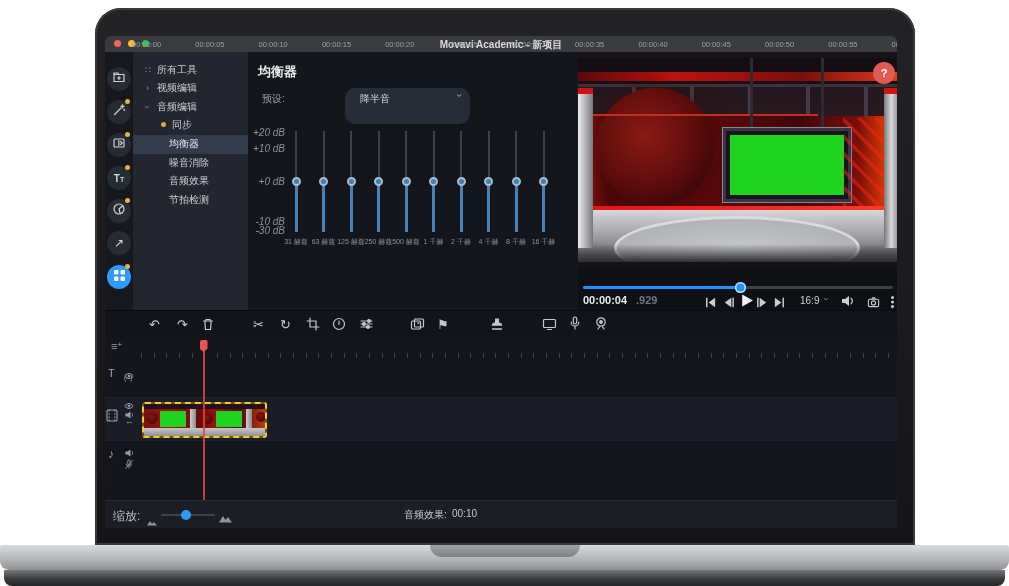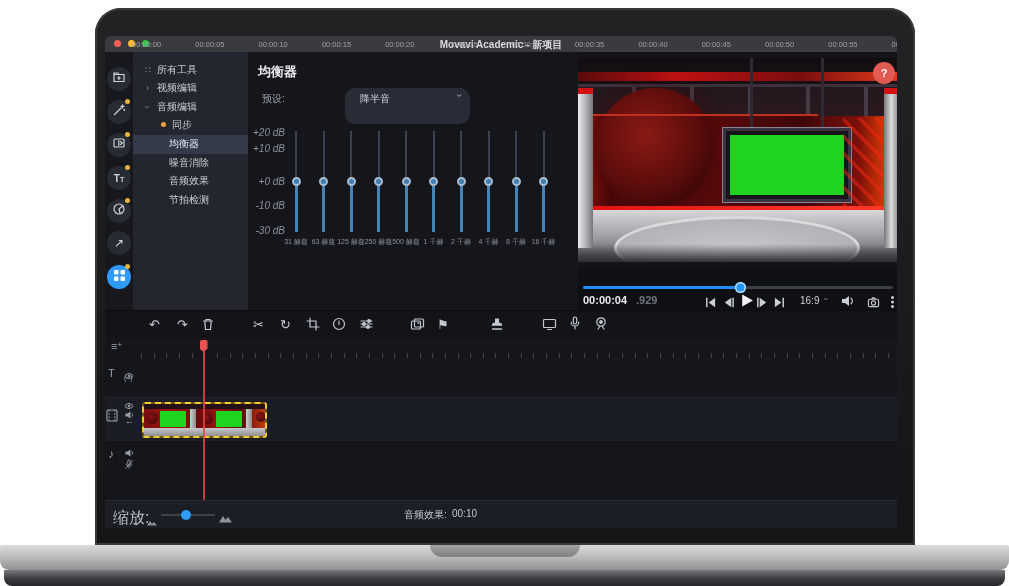--- a/index.html
+++ b/index.html
@@ -124,21 +124,21 @@
     <div class="a eqbg"></div>
     <span class="a" style="left:153px;top:27px;font-size:13px;font-weight:bold;color:#e8eaee">均衡器</span>
     <span class="a" style="left:157px;top:56px;font-size:10px;color:#9aa0ab">预设:</span>
     <div class="a" style="left:240px;top:52px;width:125px;height:36px;background:#272c37;border-radius:10px">
       <span class="a" style="left:15px;top:4px;font-size:10px;color:#d0d4dc">降半音</span>
       <span class="a" style="right:9px;top:2px;font-size:10px;color:#9aa0ab;transform:rotate(90deg)">›</span>
     </div>
     <span class="a dbl" style="left:142px;top:91px">+20 dB</span>
     <span class="a dbl" style="left:142px;top:107px">+10 dB</span>
     <span class="a dbl" style="left:142px;top:140px">+0 dB</span>
-    <span class="a dbl" style="left:142px;top:164px">-10 dB</span>
+    <span class="a dbl" style="left:142px;top:180px">-10 dB</span>
     <span class="a dbl" style="left:142px;top:189px">-30 dB</span>
 
     <div class="a band" style="left:177px">
         <div class="a trk"></div>
         <div class="a fill"></div>
         <div class="a knob"></div>
         <div class="a flab">31 赫兹</div>
       </div>
     <div class="a band" style="left:204.5px">
         <div class="a trk"></div>
@@ -368,21 +368,21 @@
       <div class="a" style="left:72px;top:7px;width:26px;height:16px;background:#1ed41e"></div>
       <div class="a" style="left:46px;top:5px;width:6px;height:22px;background:linear-gradient(90deg,#d0d0d2,#8a8a8c)"></div>
       <div class="a" style="left:102px;top:5px;width:6px;height:22px;background:linear-gradient(90deg,#d0d0d2,#8a8a8c)"></div>
       <div class="a" style="left:0;top:24px;width:121px;height:8px;background:linear-gradient(#c8c8ca,#909092)"></div>
     </div>
 
     <div class="a" style="left:98px;top:304px;width:1.5px;height:160px;background:rgba(224,69,69,.85);z-index:6"></div>
     <div class="a" style="left:94.5px;top:304px;width:8px;height:12px;background:#e85252;border-radius:2px 2px 1px 1px;clip-path:polygon(0 0,100% 0,100% 72%,50% 100%,0 72%);z-index:7"></div>
 
     <div class="a statusbg"></div>
-    <span class="a" style="left:8px;top:472px;font-size:16px;color:#b9bec8">缩放:</span>
+    <span class="a" style="left:8px;top:472px;font-size:12px;color:#b9bec8">缩放:</span>
     <span class="a" style="left:42px;top:476px"><svg width="10" height="7" viewBox="0 0 10 7">
           <path d="M0 6.5L3 2l2 3 2-2 3 3.5z" fill="#8e95a1"></path>
         </svg></span>
     <div class="a" style="left:56px;top:478px;width:54px;height:2px;background:#3c414b;border-radius:1px"></div>
     <div class="a" style="left:76px;top:474px;width:10px;height:10px;border-radius:50%;background:#2e9bf5"></div>
     <span class="a" style="left:114px;top:473px"><svg width="13" height="9" viewBox="0 0 13 9">
           <path d="M0 8.5L4 2l2.5 4L9 3l4 5.5z" fill="#8e95a1"></path>
         </svg></span>
     <span class="a" style="left:299px;top:472px;font-size:10px;color:#c3c8d0">音频效果:</span>
     <span class="a" style="left:347px;top:472px;font-size:10px;color:#c3c8d0">00:10</span>

